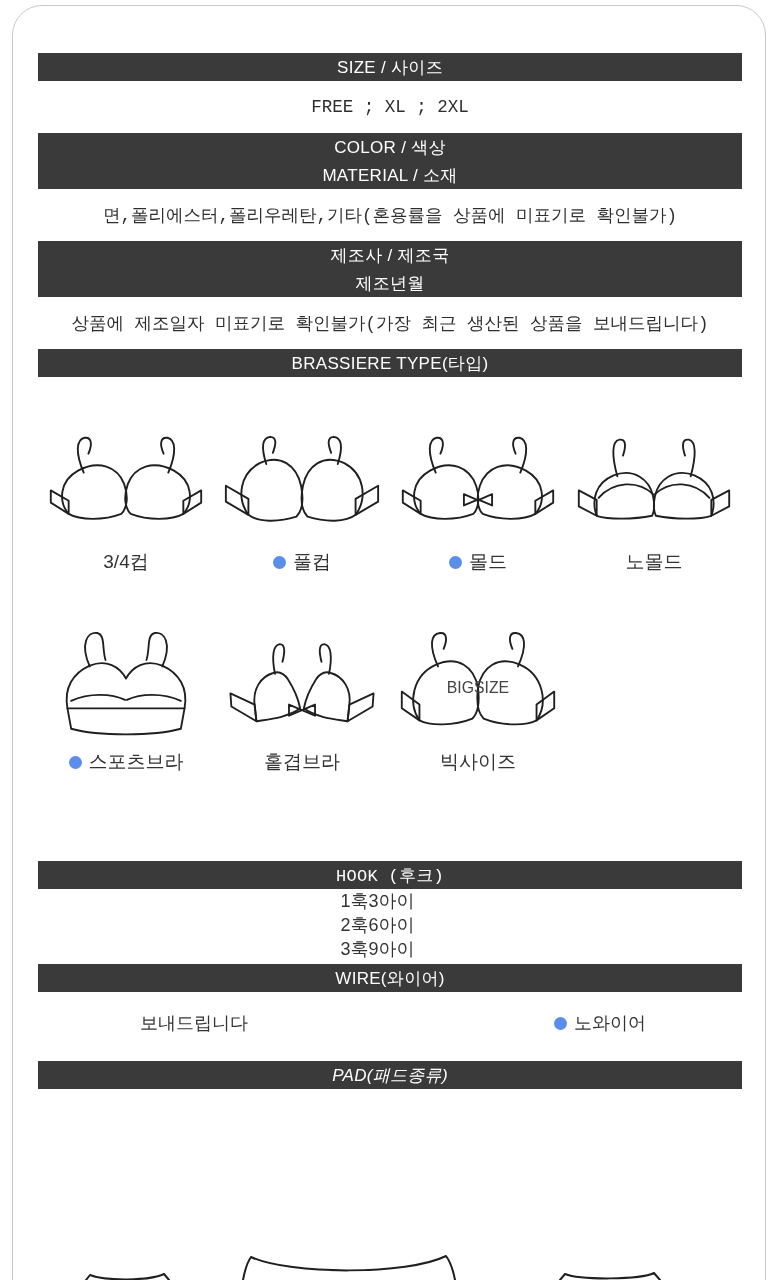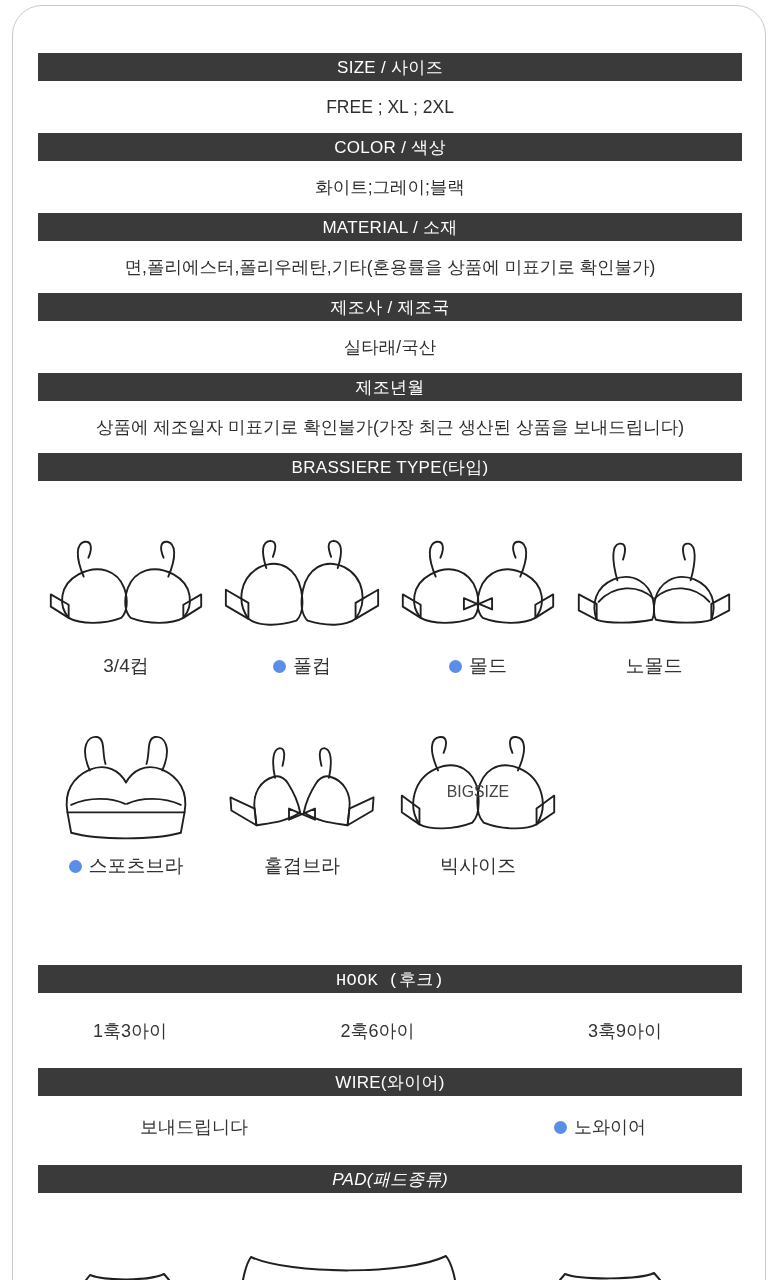--- a/index.html
+++ b/index.html
@@ -19,39 +19,40 @@
     border:1px solid var(--frame-border);border-radius:30px;pointer-events:none;
   }
   .content{position:absolute;left:38px;top:53px;width:704px;}
   .bar{
     height:28px;background:var(--bar-bg);color:#ffffff;
     display:flex;align-items:center;justify-content:center;
     font-size:17px;letter-spacing:.3px;
   }
   .value{
     height:52px;display:flex;align-items:center;justify-content:center;
-    font-size:17.5px;color:#2e2e2e;white-space:nowrap;
+    font-size:17.5px;color:#2e2e2e;white-space:nowrap;font-family:Liberation Mono, monospace;
   }
   .bra-grid{
     margin-top:55px;display:grid;grid-template-columns:repeat(4,1fr);row-gap:0;
   }
   .bra-cell{display:flex;flex-direction:column;align-items:center;justify-content:flex-end;}
   .bra-cell.r1{height:150px;gap:14px;}
   .bra-cell.r2{height:180px;margin-top:20px;}
   .bra-cell svg{display:block;}
   .bra-label{
     height:40px;display:flex;align-items:center;justify-content:center;gap:7px;
     font-size:19px;color:#333333;white-space:nowrap;
   }
   .u{}
   .dot{width:13px;height:13px;border-radius:50%;background:var(--accent);flex:0 0 auto;}
   .opt{display:flex;align-items:center;gap:7px;font-size:18px;color:#333;white-space:nowrap;}
   .hook-row{
-    height:75px;display:flex;align-items:center;justify-content:space-between;
+    height:75px;display:flex;align-items:center;
     padding:0 80px 0 55px;
+    flex-direction:column;
   }
   .wire-row{
     height:62px;display:flex;align-items:center;justify-content:space-between;
     padding:0 96px 0 102px;
   }
   .gap-top{margin-top:79px;font-family:Liberation Mono, monospace;}
   .pad-bar{margin-top:7px;font-style:italic;}
   .bottom-pads{position:absolute;left:0;bottom:0;width:780px;height:30px;}
   .sk{stroke:var(--line);stroke-width:2;fill:none;stroke-linejoin:round;stroke-linecap:round;}
   .sk-txt{fill:#444;font-family:"Liberation Sans",sans-serif;}
@@ -65,31 +66,29 @@
   <div class="content">
 
     <div class="bar">
       <span>SIZE / 사이즈</span>
     </div>
     <div class="value">FREE ; XL ; 2XL</div>
 
     <div class="bar">
       <span>COLOR / 색상</span>
     </div>
-    <div class="value">화이트;그레이;블랙</div>
 
     <div class="bar">
       <span>MATERIAL / 소재</span>
     </div>
     <div class="value">면,폴리에스터,폴리우레탄,기타(혼용률을 상품에 미표기로 확인불가)</div>
 
     <div class="bar">
       <span>제조사 / 제조국</span>
     </div>
-    <div class="value">실타래/국산</div>
 
     <div class="bar">
       <span>제조년월</span>
     </div>
     <div class="value">상품에 제조일자 미표기로 확인불가(가장 최근 생산된 상품을 보내드립니다)</div>
 
     <div class="bar">
       <span>BRASSIERE TYPE(타입)</span>
     </div>
 

